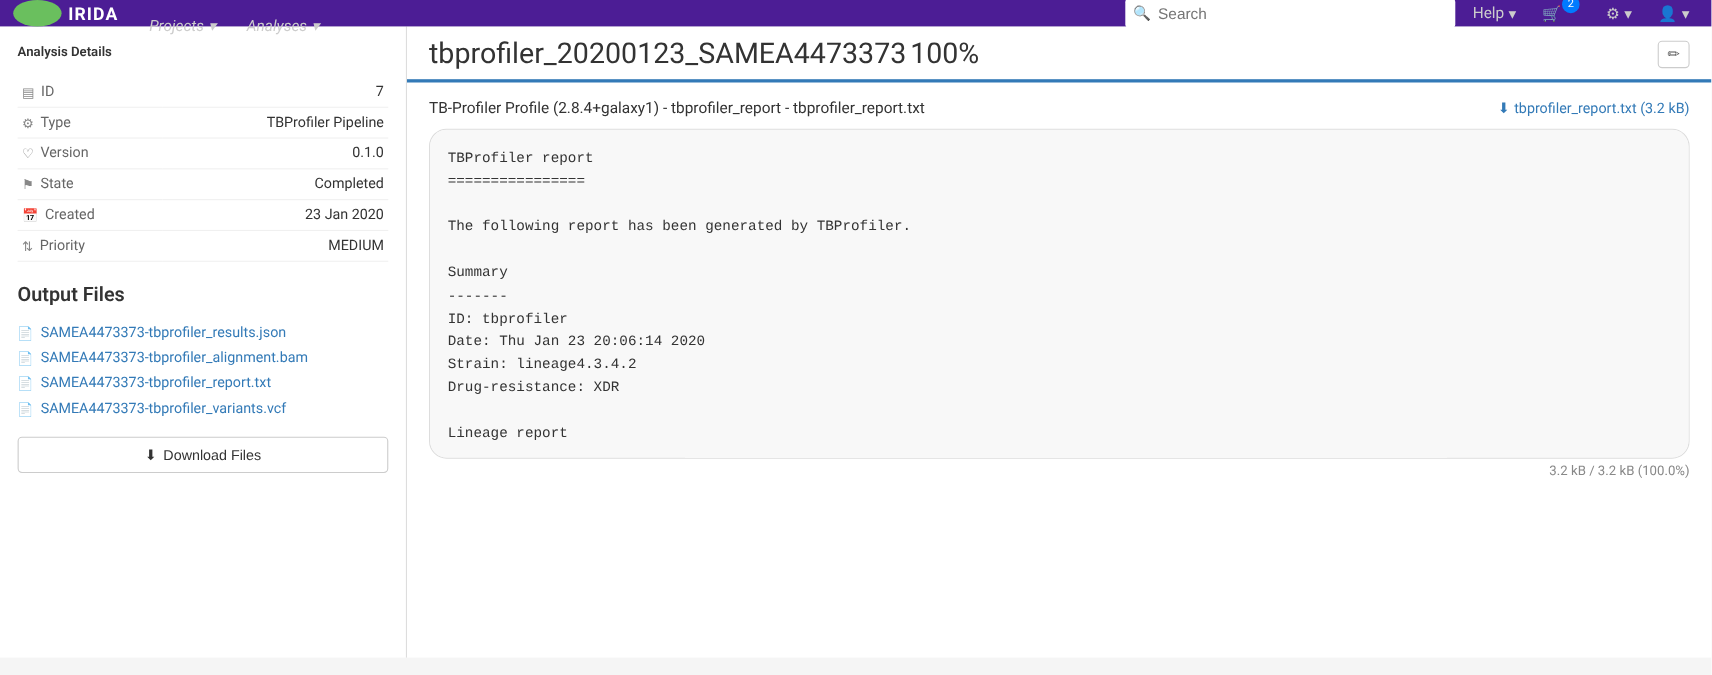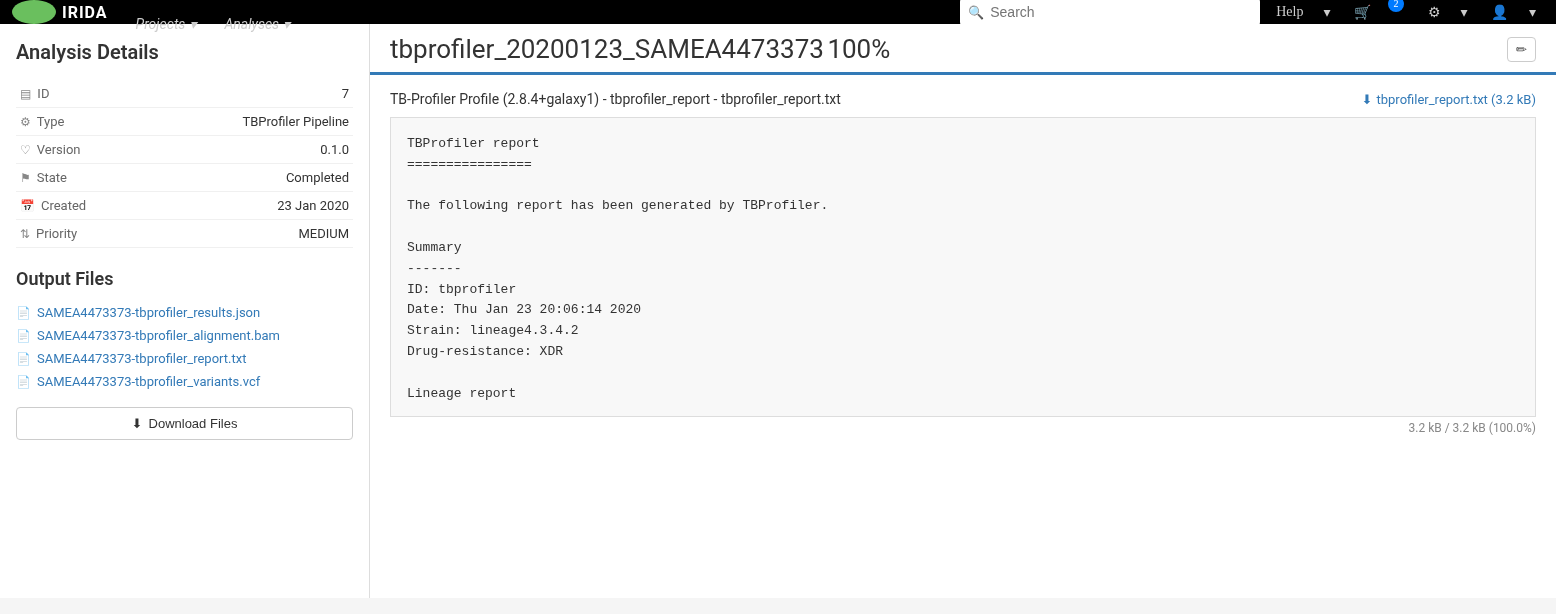--- a/index.html
+++ b/index.html
@@ -1,20 +1,20 @@
 <!DOCTYPE html>
 <html><head>
   <meta charset="utf-8">
   <style>
     * { box-sizing: border-box; margin: 0; padding: 0; }
     body { font-family: -apple-system, BlinkMacSystemFont, "Segoe UI", Roboto, sans-serif; font-size: 14px; background: #f5f5f5; }
 
     
     .top-nav {
-      background: #000000;
+      background: #4c1d95;
       color: #fff;
       height: 24px;
       display: flex;
       align-items: center;
       padding: 0 12px;
       gap: 8px;
       position: relative;
       z-index: 100;
     }
     .logo-area {
@@ -69,23 +69,22 @@
       left: 8px;
       color: #888;
       font-size: 13px;
     }
     .nav-action {
       color: #ccc;
       font-size: 14px;
       padding: 0 8px;
       display: flex;
       align-items: center;
-      gap: 20px;
-      cursor: pointer;
-      font-family: Liberation Serif, serif;
+      gap: 4px;
+      cursor: pointer;
     }
     .cart-badge {
       background: #007bff;
       color: #fff;
       border-radius: 50%;
       font-size: 10px;
       width: 16px;
       height: 16px;
       display: flex;
       align-items: center;
@@ -107,21 +106,21 @@
     
     .sidebar {
       width: 370px;
       min-width: 370px;
       background: #fff;
       border-right: 1px solid #ddd;
       padding: 16px;
       overflow-y: auto;
     }
     .sidebar-title {
-      font-size: 20px;
+      font-size: 12px;
       font-weight: 600;
       color: #333;
       margin-bottom: 16px;
     }
     .detail-table {
       width: 100%;
       border-collapse: collapse;
       margin-bottom: 20px;
     }
     .detail-table tr {
@@ -236,41 +235,41 @@
     }
 
     
     .preview-area {
       flex: 1;
       padding: 16px 20px;
       overflow-y: auto;
     }
     .file-header {
       display: flex;
-      align-items: center;
+      align-items: flex-start;
       justify-content: space-between;
       margin-bottom: 10px;
     }
     .file-title {
       font-size: 14px;
       color: #333;
     }
     .download-link {
       color: #337ab7;
       font-size: 13px;
       cursor: pointer;
       display: flex;
       align-items: center;
       gap: 4px;
       text-decoration: none;
     }
     .preview-box {
       background: #f8f8f8;
       border: 1px solid #ddd;
-      border-radius: 0;
+      border-radius: 16px;
       padding: 16px;
       font-family: 'Courier New', Courier, monospace;
       font-size: 13px;
       line-height: 1.6;
       color: #333;
       min-height: 290px;
       max-height: 300px;
       overflow-y: auto;
       position: relative;
     }

